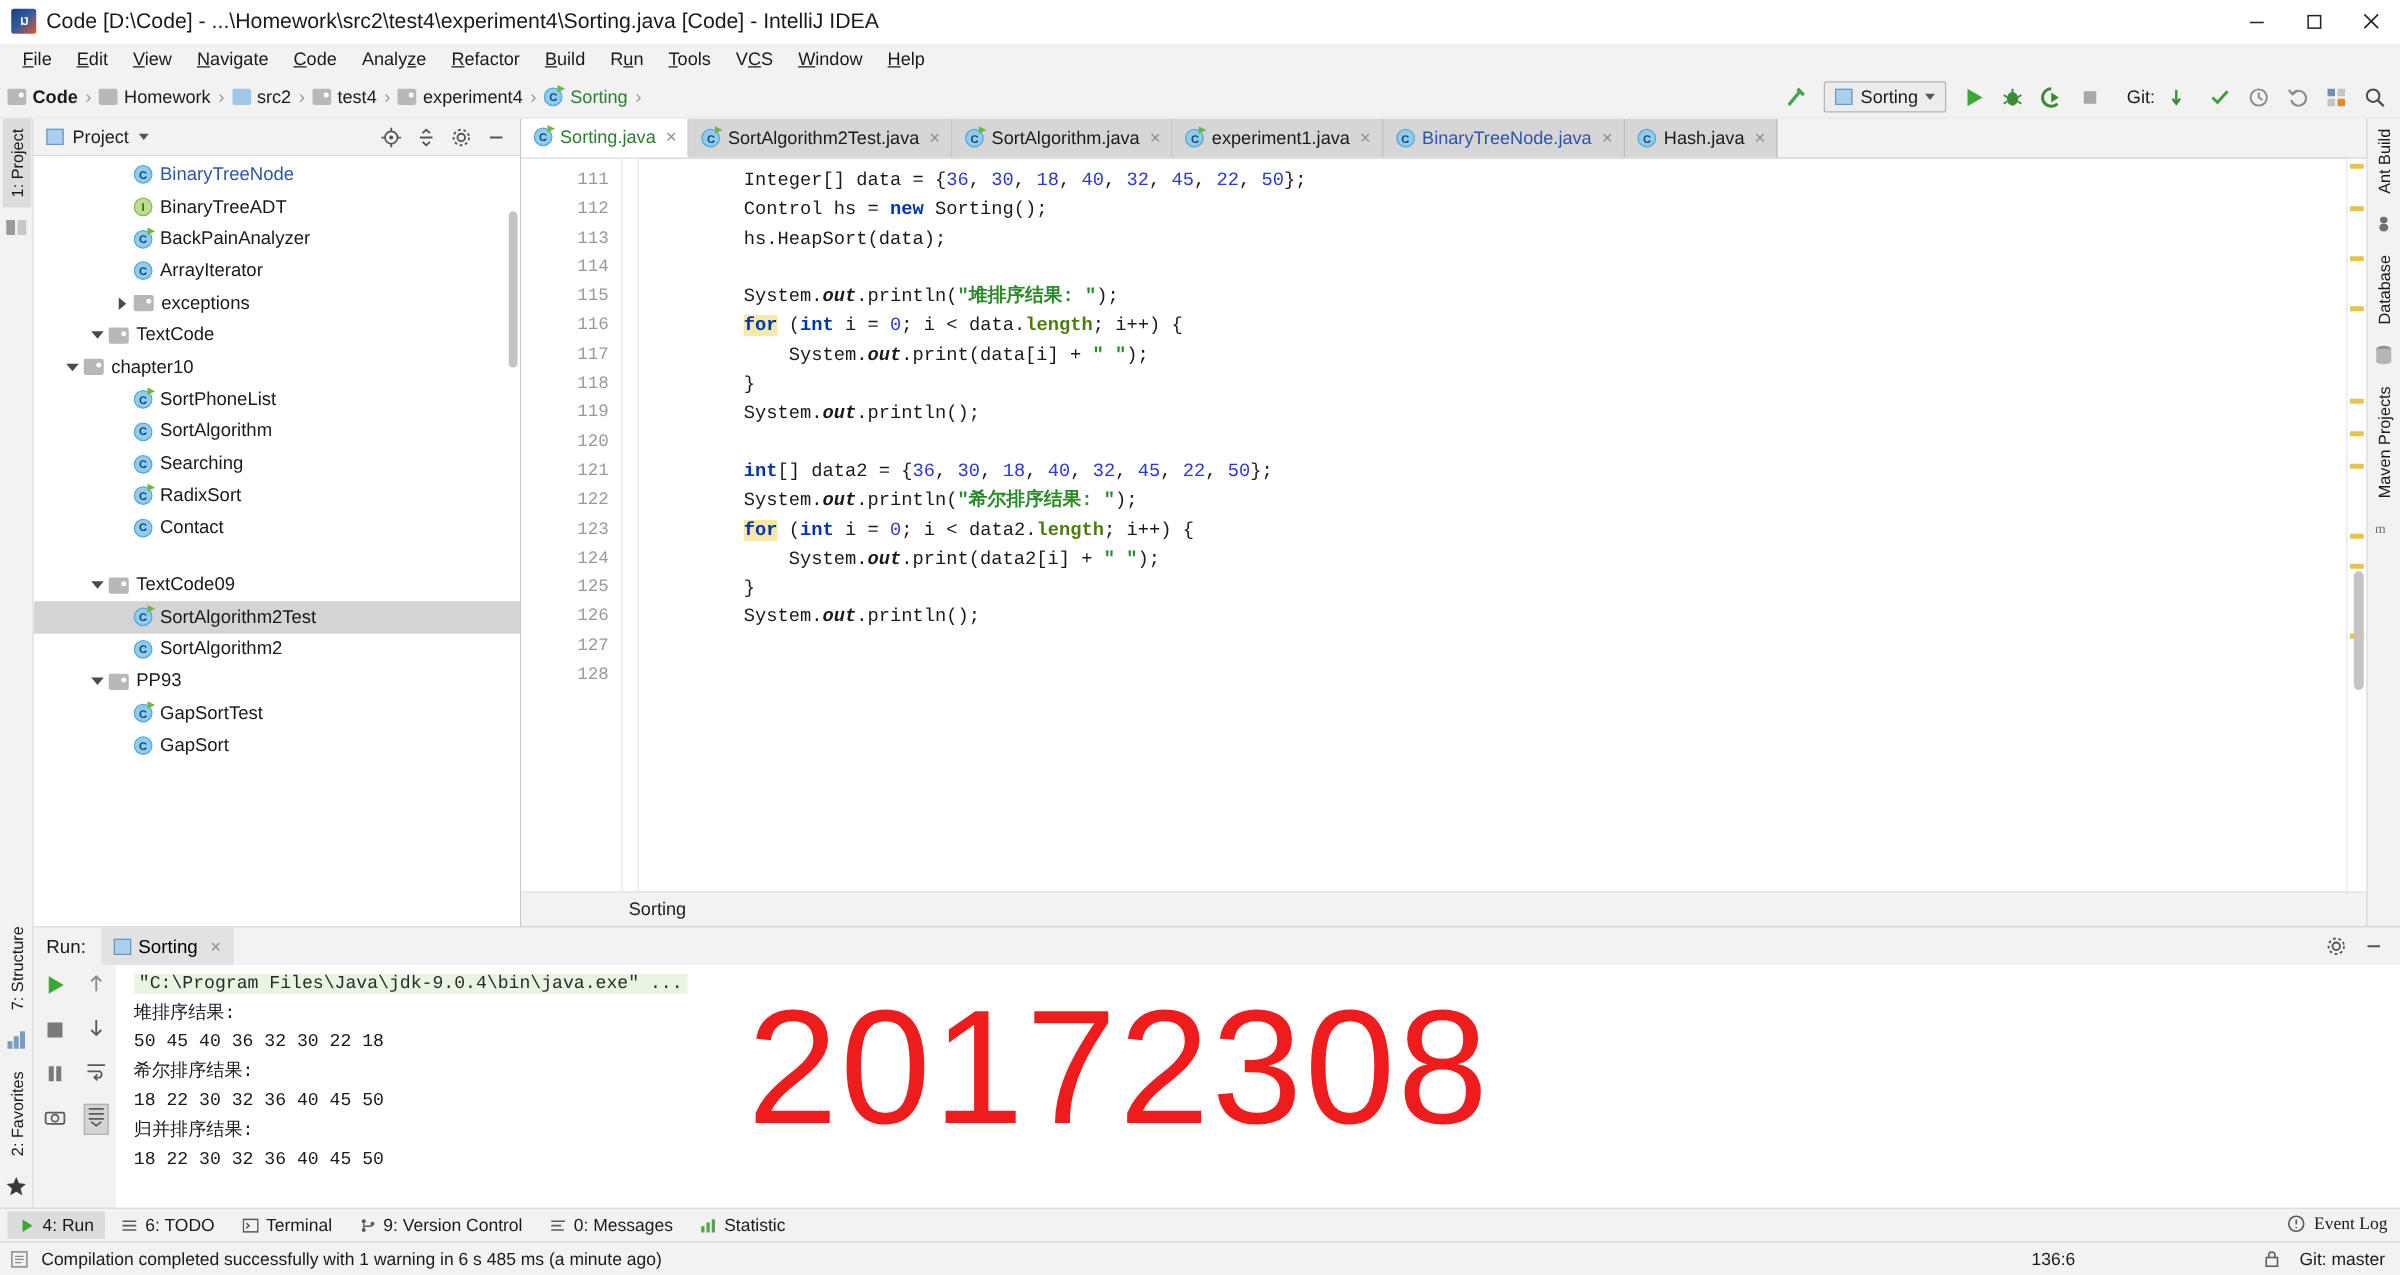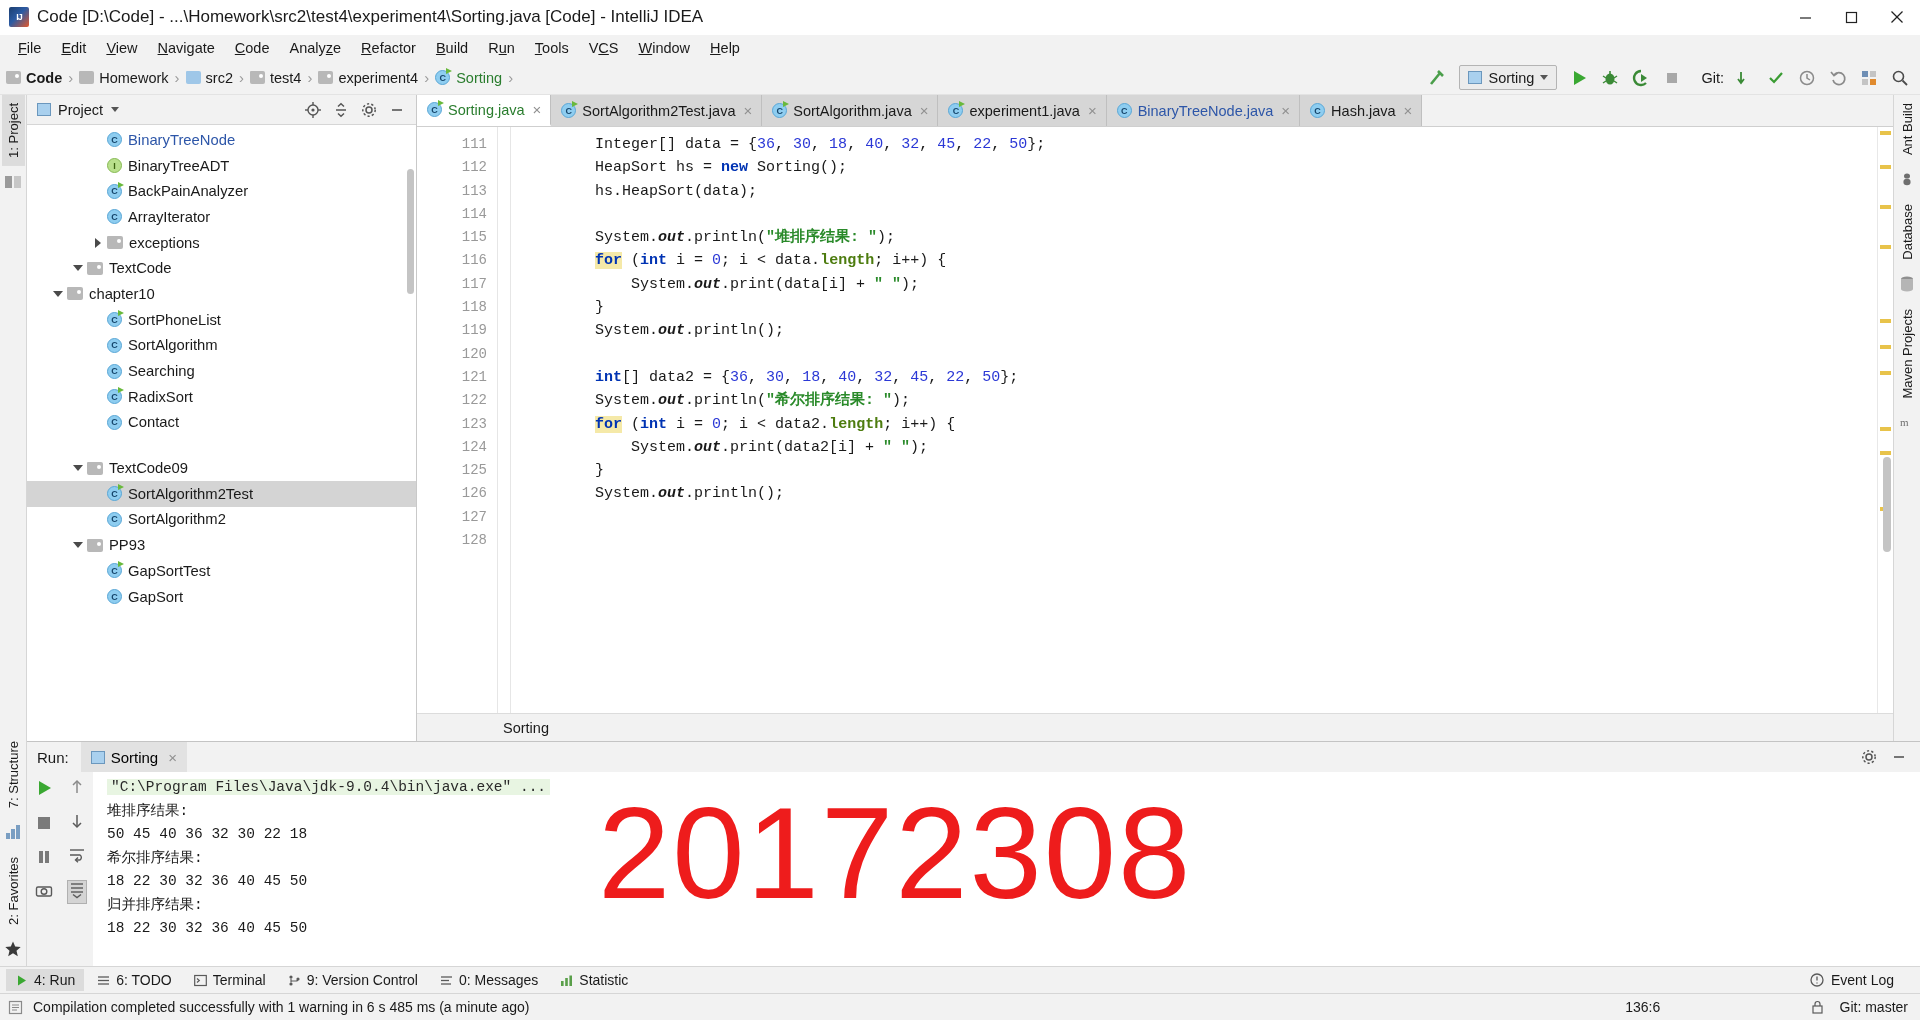--- a/index.html
+++ b/index.html
@@ -153,21 +153,21 @@
   .coline { font-family:"Liberation Mono", monospace; font-size:14.5px; line-height:23.5px; color:#1a1a1a; padding-left:14px; white-space:pre; }
   .watermark {
     position:absolute; left:505px; top:16px; font-size:130px; color:#ee1c1c;
     font-family:"Liberation Sans", sans-serif; letter-spacing:2px; line-height:1; pointer-events:none;
   }
 
   
   .bottombar { height:27px; background:#f2f2f2; display:flex; align-items:center; padding-left:6px; flex:0 0 27px; border-top:1px solid #d6d6d6; gap:4px;}
   .bb-item { display:flex; align-items:center; gap:6px; font-size:14px; color:#1a1a1a; padding:3px 9px; white-space:nowrap; }
   .bb-item.sel { background:#dcdcdc; }
-  .bb-right { margin-left:auto; display:flex; align-items:center; gap:7px; padding-right:26px; }
+  .bb-right { margin-left:auto; display:flex; align-items:flex-start; gap:7px; padding-right:10px;font-family:Liberation Serif, serif; }
 
   
   .statusbar { height:27px; background:#f2f2f2; display:flex; align-items:center; padding-left:8px; flex:0 0 27px; border-top:1px solid #d6d6d6; }
   .st-text { font-size:14px; color:#1a1a1a; margin-left:10px; white-space:nowrap; }
   .st-right { margin-left:auto; display:flex; align-items:center; gap:16px; padding-right:12px; font-size:14px; color:#1a1a1a; }
   .st-right .withchev { display:flex; align-items:center; gap:5px;margin-top:47px; }
 </style>
 </head>
 <body>
 
@@ -542,21 +542,21 @@
                 <div class="gline">123</div>
                 <div class="gline">124</div>
                 <div class="gline">125</div>
                 <div class="gline">126</div>
                 <div class="gline">127</div>
                 <div class="gline">128</div>
               </div>
             <div class="foldcol"></div>
             <div class="codecol" id="code-root">
                 <div class="cline"><span>        Integer[] data = {</span><span class="num">36</span><span>, </span><span class="num">30</span><span>, </span><span class="num">18</span><span>, </span><span class="num">40</span><span>, </span><span class="num">32</span><span>, </span><span class="num">45</span><span>, </span><span class="num">22</span><span>, </span><span class="num">50</span><span>};</span></div>
-                <div class="cline"><span>        HeapSort hs = </span><span class="kw">new</span><span> Sorting();</span></div>
+                <div class="cline"><span>        Control hs = </span><span class="kw">new</span><span> Sorting();</span></div>
                 <div class="cline"><span>        hs.HeapSort(data);</span></div>
                 <div class="cline"><span></span></div>
                 <div class="cline"><span>        System.</span><span class="stat">out</span><span>.println(</span><span class="str">"堆排序结果: "</span><span>);</span></div>
                 <div class="cline"><span>        </span><span class="kw-hl">for</span><span> (</span><span class="kw">int</span><span> i = </span><span class="num">0</span><span>; i &lt; data.</span><span class="fld">length</span><span>; i++) {</span></div>
                 <div class="cline"><span>            System.</span><span class="stat">out</span><span>.print(data[i] + </span><span class="str">" "</span><span>);</span></div>
                 <div class="cline"><span>        }</span></div>
                 <div class="cline"><span>        System.</span><span class="stat">out</span><span>.println();</span></div>
                 <div class="cline"><span></span></div>
                 <div class="cline"><span>        </span><span class="kw">int</span><span>[] data2 = {</span><span class="num">36</span><span>, </span><span class="num">30</span><span>, </span><span class="num">18</span><span>, </span><span class="num">40</span><span>, </span><span class="num">32</span><span>, </span><span class="num">45</span><span>, </span><span class="num">22</span><span>, </span><span class="num">50</span><span>};</span></div>
                 <div class="cline"><span>        System.</span><span class="stat">out</span><span>.println(</span><span class="str">"希尔排序结果: "</span><span>);</span></div>

